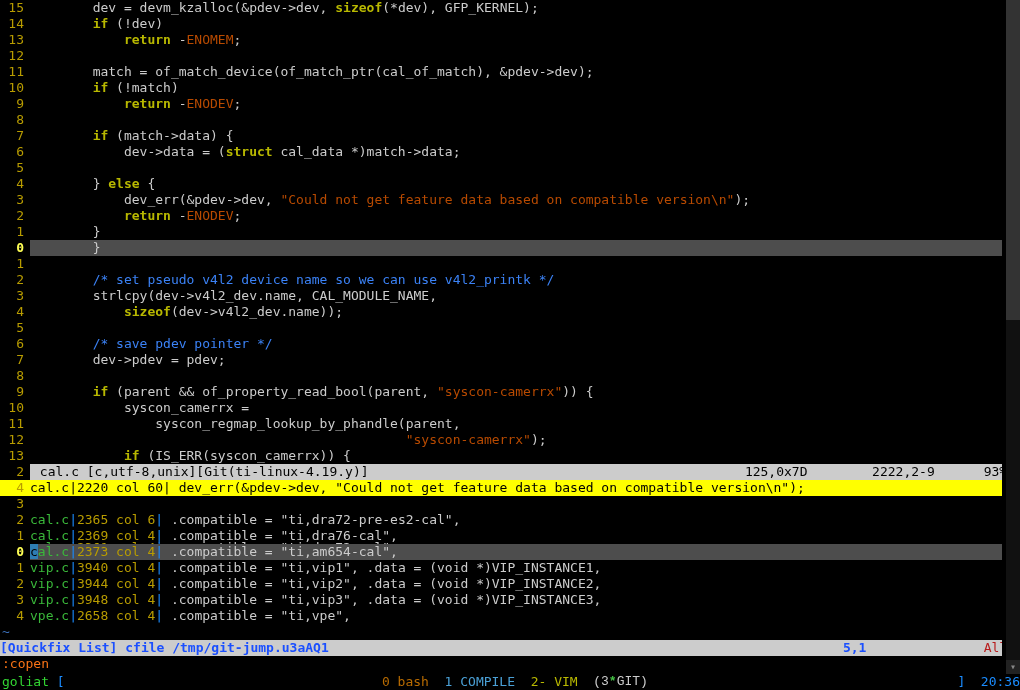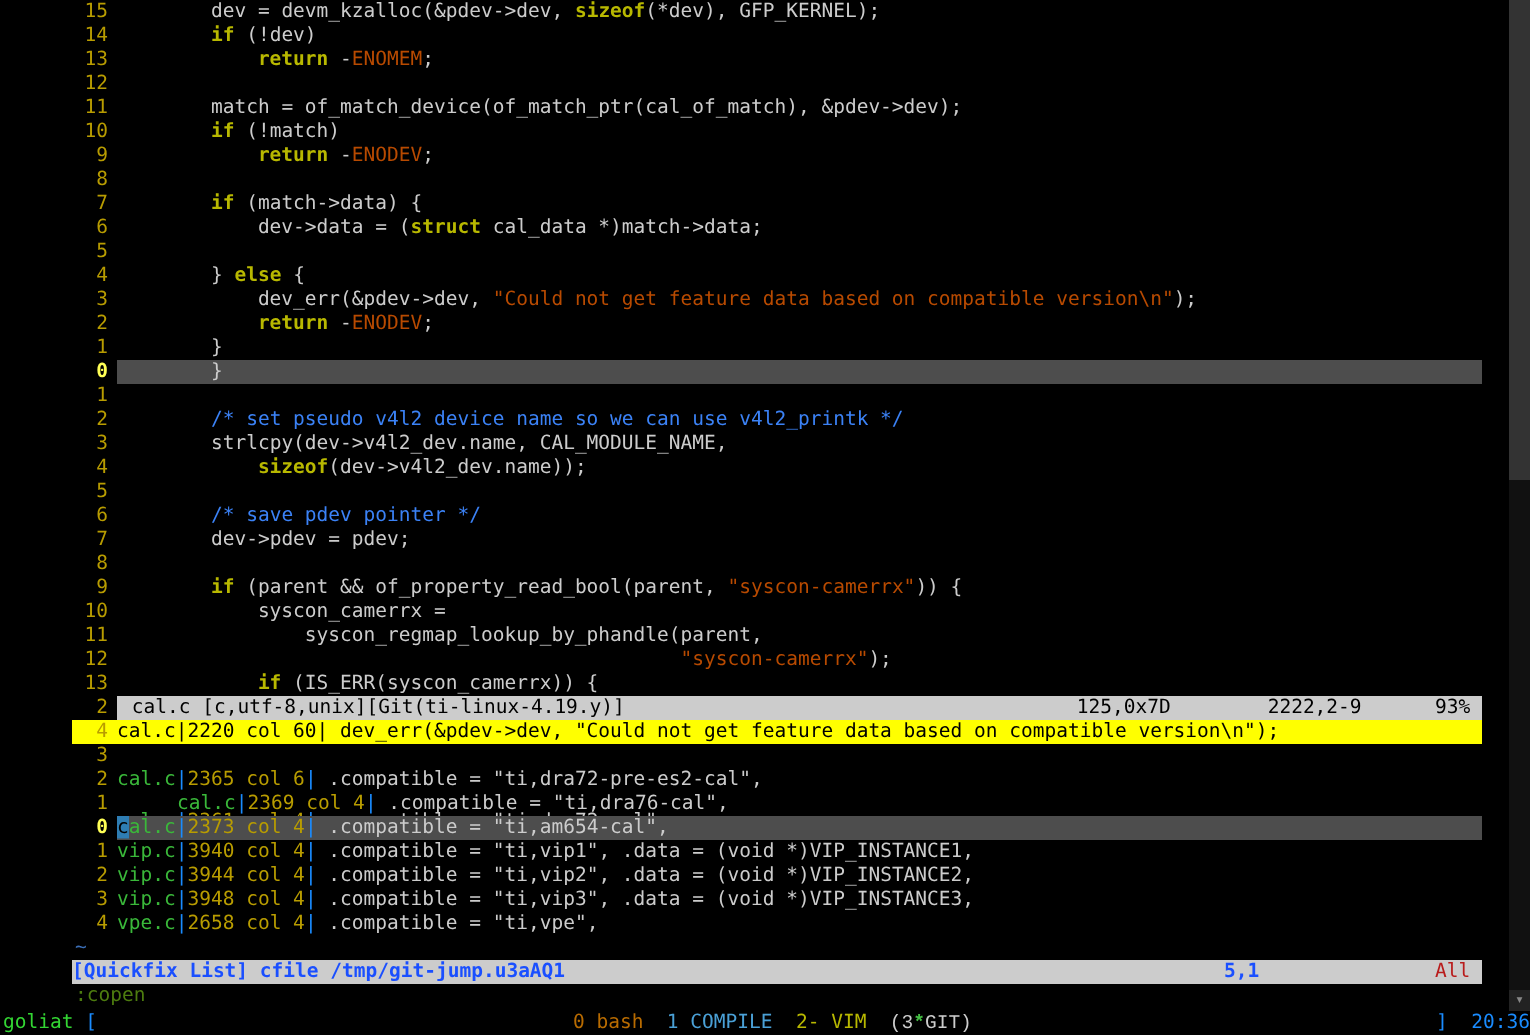--- a/index.html
+++ b/index.html
@@ -5,21 +5,21 @@
   * { margin: 0; padding: 0; box-sizing: border-box; }
   html, body {
     width: 1020px; height: 690px;
     background: #000;
     font-family: "DejaVu Sans Mono", Menlo, Consolas, monospace;
     font-size: 13px;
     line-height: 16px;
     overflow: hidden;
   }
   .editor { position: relative; width: 1020px; height: 690px; }
-  .code-pane { position: absolute; left: 0; top: 0; right: 32px; padding-left: 48px; }
+  .code-pane { position: absolute; left: 0; top: 0; right: 5px; }
   .row { display: flex; white-space: pre; height: 16px; }
   .gutter {
     width: 30px; text-align: right; padding-right: 6px;
     color: #b89c00; 
     flex: 0 0 30px;
   }
   .line { flex: 1; color: #cccccc; }
   .cursor-row .gutter { color: #ffff55; font-weight: bold; }
   .cursor-row .line-bg {
     background: #4d4d4d; display: block; width: 100%; height: 16px;
@@ -50,21 +50,21 @@
   .qf-cursor-char { background:#2e7db3; color:#000; }
   .tilde-row { display:flex; height:16px; }
   .tilde-row .t { color:#3b6fb8; padding-left:2px;}
   .qf-status {
     display:flex; height:16px; white-space:pre;
     background:#ccc; color:#000;
   }
   .qf-status .fname { color:#1a4fff; font-weight:bold; }
   .qf-status .qfpos { color:#1a4fff; font-weight:bold; }
   .qf-status .qfall { color:#b91c1c; font-weight:normal;margin-left:39px; }
-  .cmdline { display:flex; height:16px; color:#4d7c0f; padding-left:2px; white-space:pre; }
+  .cmdline { display:flex; height:16px; color:#f97316; padding-left:2px; white-space:pre; }
   .tmux {
     position:absolute; bottom:0; left:0; right:0; height:16px;
     display:flex; white-space:pre; background:#000;
   }
   .tmux .host { color:#33d633; padding-left:2px;}
   .tmux .br   { color:#1a8cff; }
   .tmux .w-bash { color:#b86b00; }
   .tmux .w-comp { color:#4aa0d6; }
   .tmux .w-vim  { color:#b8b800; }
   .tmux .w-git  { color:#cccccc;font-family:Liberation Mono, monospace; }
@@ -107,21 +107,21 @@
       <div class="row"><div class="gutter">8</div><div class="line"><span>    </span><span class="tok-plain"></span></div></div>
       <div class="row"><div class="gutter">9</div><div class="line"><span>        </span><span class="tok-kw">if</span><span class="tok-plain"> (parent &amp;&amp; of_property_read_bool(parent, </span><span class="tok-str">"syscon-camerrx"</span><span class="tok-plain">)) {</span></div></div>
       <div class="row"><div class="gutter">10</div><div class="line"><span>            </span><span class="tok-plain">syscon_camerrx =</span></div></div>
       <div class="row"><div class="gutter">11</div><div class="line"><span>                </span><span class="tok-plain">syscon_regmap_lookup_by_phandle(parent,</span></div></div>
       <div class="row"><div class="gutter">12</div><div class="line"><span>                                                </span><span class="tok-str">"syscon-camerrx"</span><span class="tok-plain">);</span></div></div>
       <div class="row"><div class="gutter">13</div><div class="line"><span>            </span><span class="tok-kw">if</span><span class="tok-plain"> (IS_ERR(syscon_camerrx)) {</span></div></div>
       <div class="statusline1"><div class="gut">2</div><span class="l"> cal.c [c,utf-8,unix][Git(ti-linux-4.19.y)]</span><span class="l spacer"> </span><span class="l">125,0x7D        </span><span class="l">2222,2-9      </span><span class="l">93% </span></div>
       <div class="qf-row qf-hi"><div class="qf-gut">4</div><span style="flex: 1 1 0%;"><span class="qf-file">cal.c</span><span class="qf-sep">|</span><span class="qf-num">2220 col 60</span><span class="qf-sep">|</span><span class="qf-txt"> dev_err(&amp;pdev-&gt;dev, "Could not get feature data based on compatible version\n");</span></span></div>
       <div class="qf-row"><div class="qf-gut">3</div><span style="flex: 1 1 0%; margin-top: 44px;"><span class="qf-file">cal.c</span><span class="qf-sep">|</span><span class="qf-num">2361 col 4</span><span class="qf-sep">|</span><span class="qf-txt"> .compatible = "ti,dra72-cal",</span></span></div>
       <div class="qf-row"><div class="qf-gut">2</div><span style="flex: 1 1 0%;"><span class="qf-file">cal.c</span><span class="qf-sep">|</span><span class="qf-num">2365 col 6</span><span class="qf-sep">|</span><span class="qf-txt"> .compatible = "ti,dra72-pre-es2-cal",</span></span></div>
-      <div class="qf-row"><div class="qf-gut">1</div><span style="flex: 1 1 0%; margin-left: 40px;"><span class="qf-file">cal.c</span><span class="qf-sep">|</span><span class="qf-num">2369 col 4</span><span class="qf-sep">|</span><span class="qf-txt"> .compatible = "ti,dra76-cal",</span></span></div>
+      <div class="qf-row"><div class="qf-gut">1</div><span style="flex: 1 1 0%;"><span class="qf-file">cal.c</span><span class="qf-sep">|</span><span class="qf-num">2369 col 4</span><span class="qf-sep">|</span><span class="qf-txt"> .compatible = "ti,dra76-cal",</span></span></div>
       <div class="qf-row qf-cur"><div class="qf-gut">0</div><span class="qf-line-bg" style="flex: 1 1 0%;"><span class="qf-file"><span class="qf-cursor-char">c</span><span>al.c</span></span><span class="qf-sep">|</span><span class="qf-num">2373 col 4</span><span class="qf-sep">|</span><span class="qf-txt"> .compatible = "ti,am654-cal",</span></span></div>
       <div class="qf-row"><div class="qf-gut">1</div><span style="flex: 1 1 0%;"><span class="qf-file">vip.c</span><span class="qf-sep">|</span><span class="qf-num">3940 col 4</span><span class="qf-sep">|</span><span class="qf-txt"> .compatible = "ti,vip1", .data = (void *)VIP_INSTANCE1,</span></span></div>
       <div class="qf-row"><div class="qf-gut">2</div><span style="flex: 1 1 0%;"><span class="qf-file">vip.c</span><span class="qf-sep">|</span><span class="qf-num">3944 col 4</span><span class="qf-sep">|</span><span class="qf-txt"> .compatible = "ti,vip2", .data = (void *)VIP_INSTANCE2,</span></span></div>
       <div class="qf-row"><div class="qf-gut">3</div><span style="flex: 1 1 0%;"><span class="qf-file">vip.c</span><span class="qf-sep">|</span><span class="qf-num">3948 col 4</span><span class="qf-sep">|</span><span class="qf-txt"> .compatible = "ti,vip3", .data = (void *)VIP_INSTANCE3,</span></span></div>
       <div class="qf-row"><div class="qf-gut">4</div><span style="flex: 1 1 0%;"><span class="qf-file">vpe.c</span><span class="qf-sep">|</span><span class="qf-num">2658 col 4</span><span class="qf-sep">|</span><span class="qf-txt"> .compatible = "ti,vpe",</span></span></div>
       <div class="tilde-row">
         <span class="t">~</span>
       </div>
       <div class="qf-status"><span class="fname">[Quickfix List] </span><span class="fname">cfile /tmp/git-jump.u3aAQ1</span><span style="flex: 1 1 0%;"></span><span class="qfpos">5,1          </span><span class="qfall">All </span></div>
       <div class="cmdline">:copen</div>

